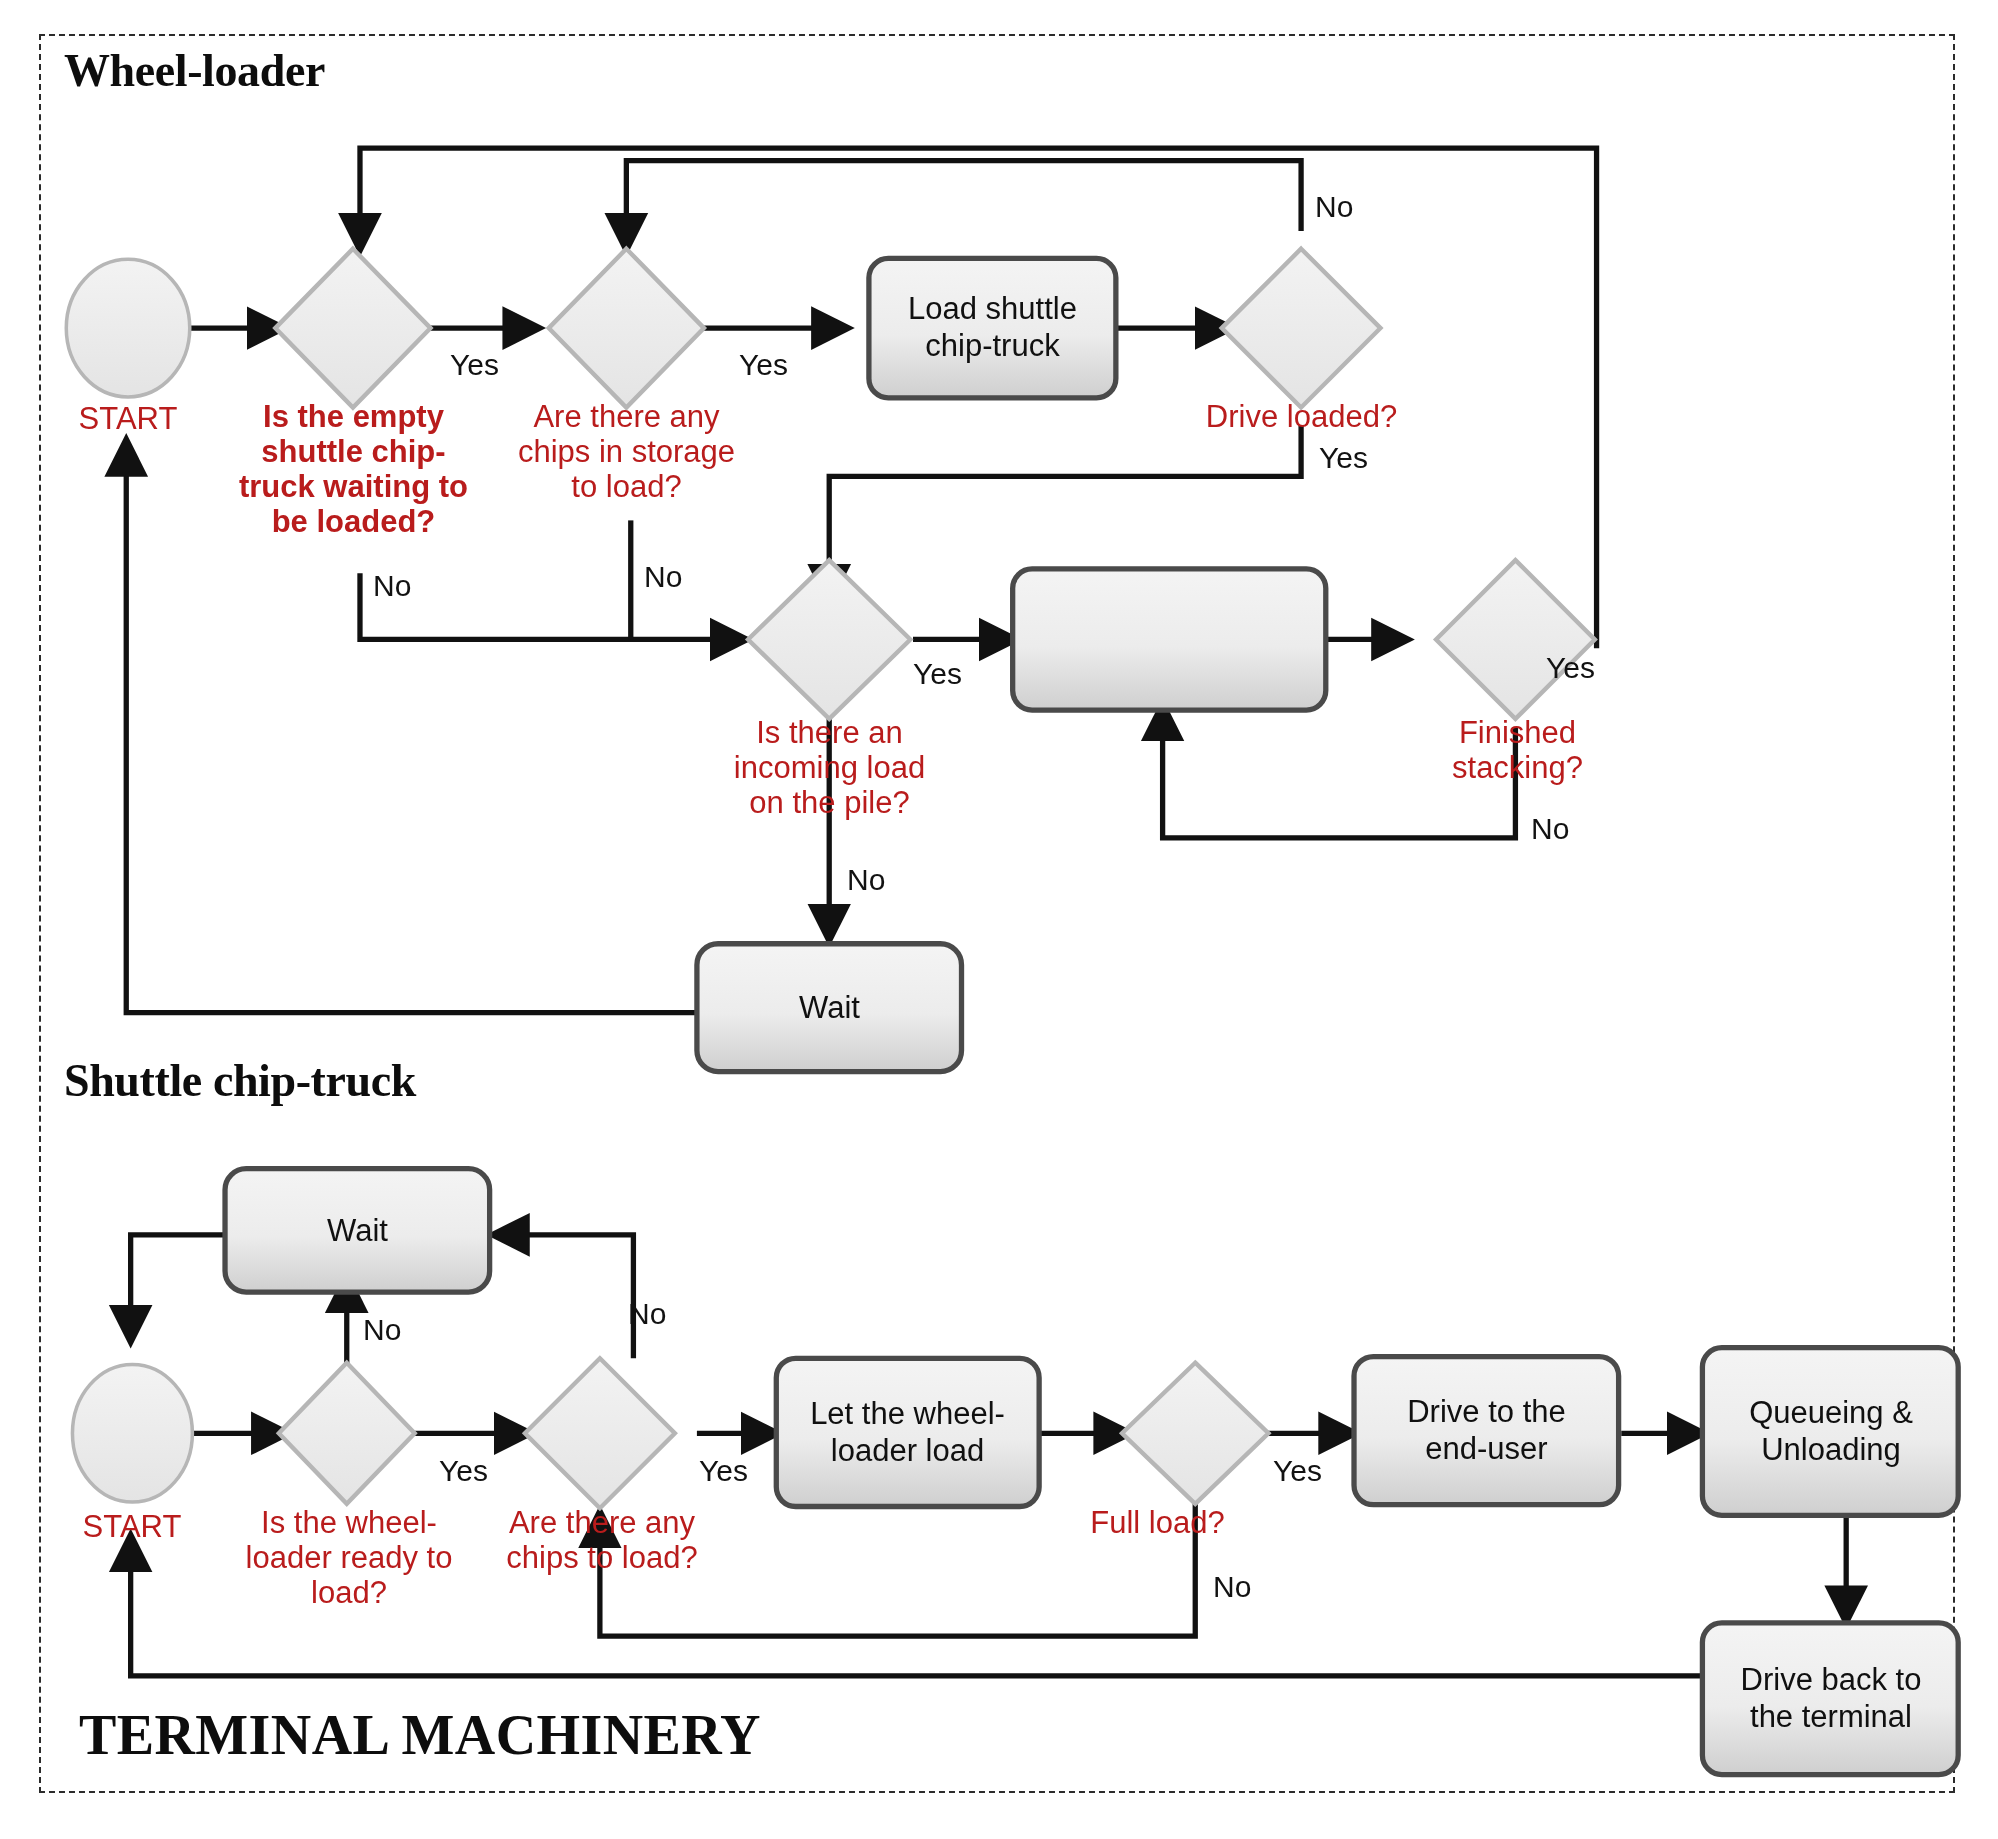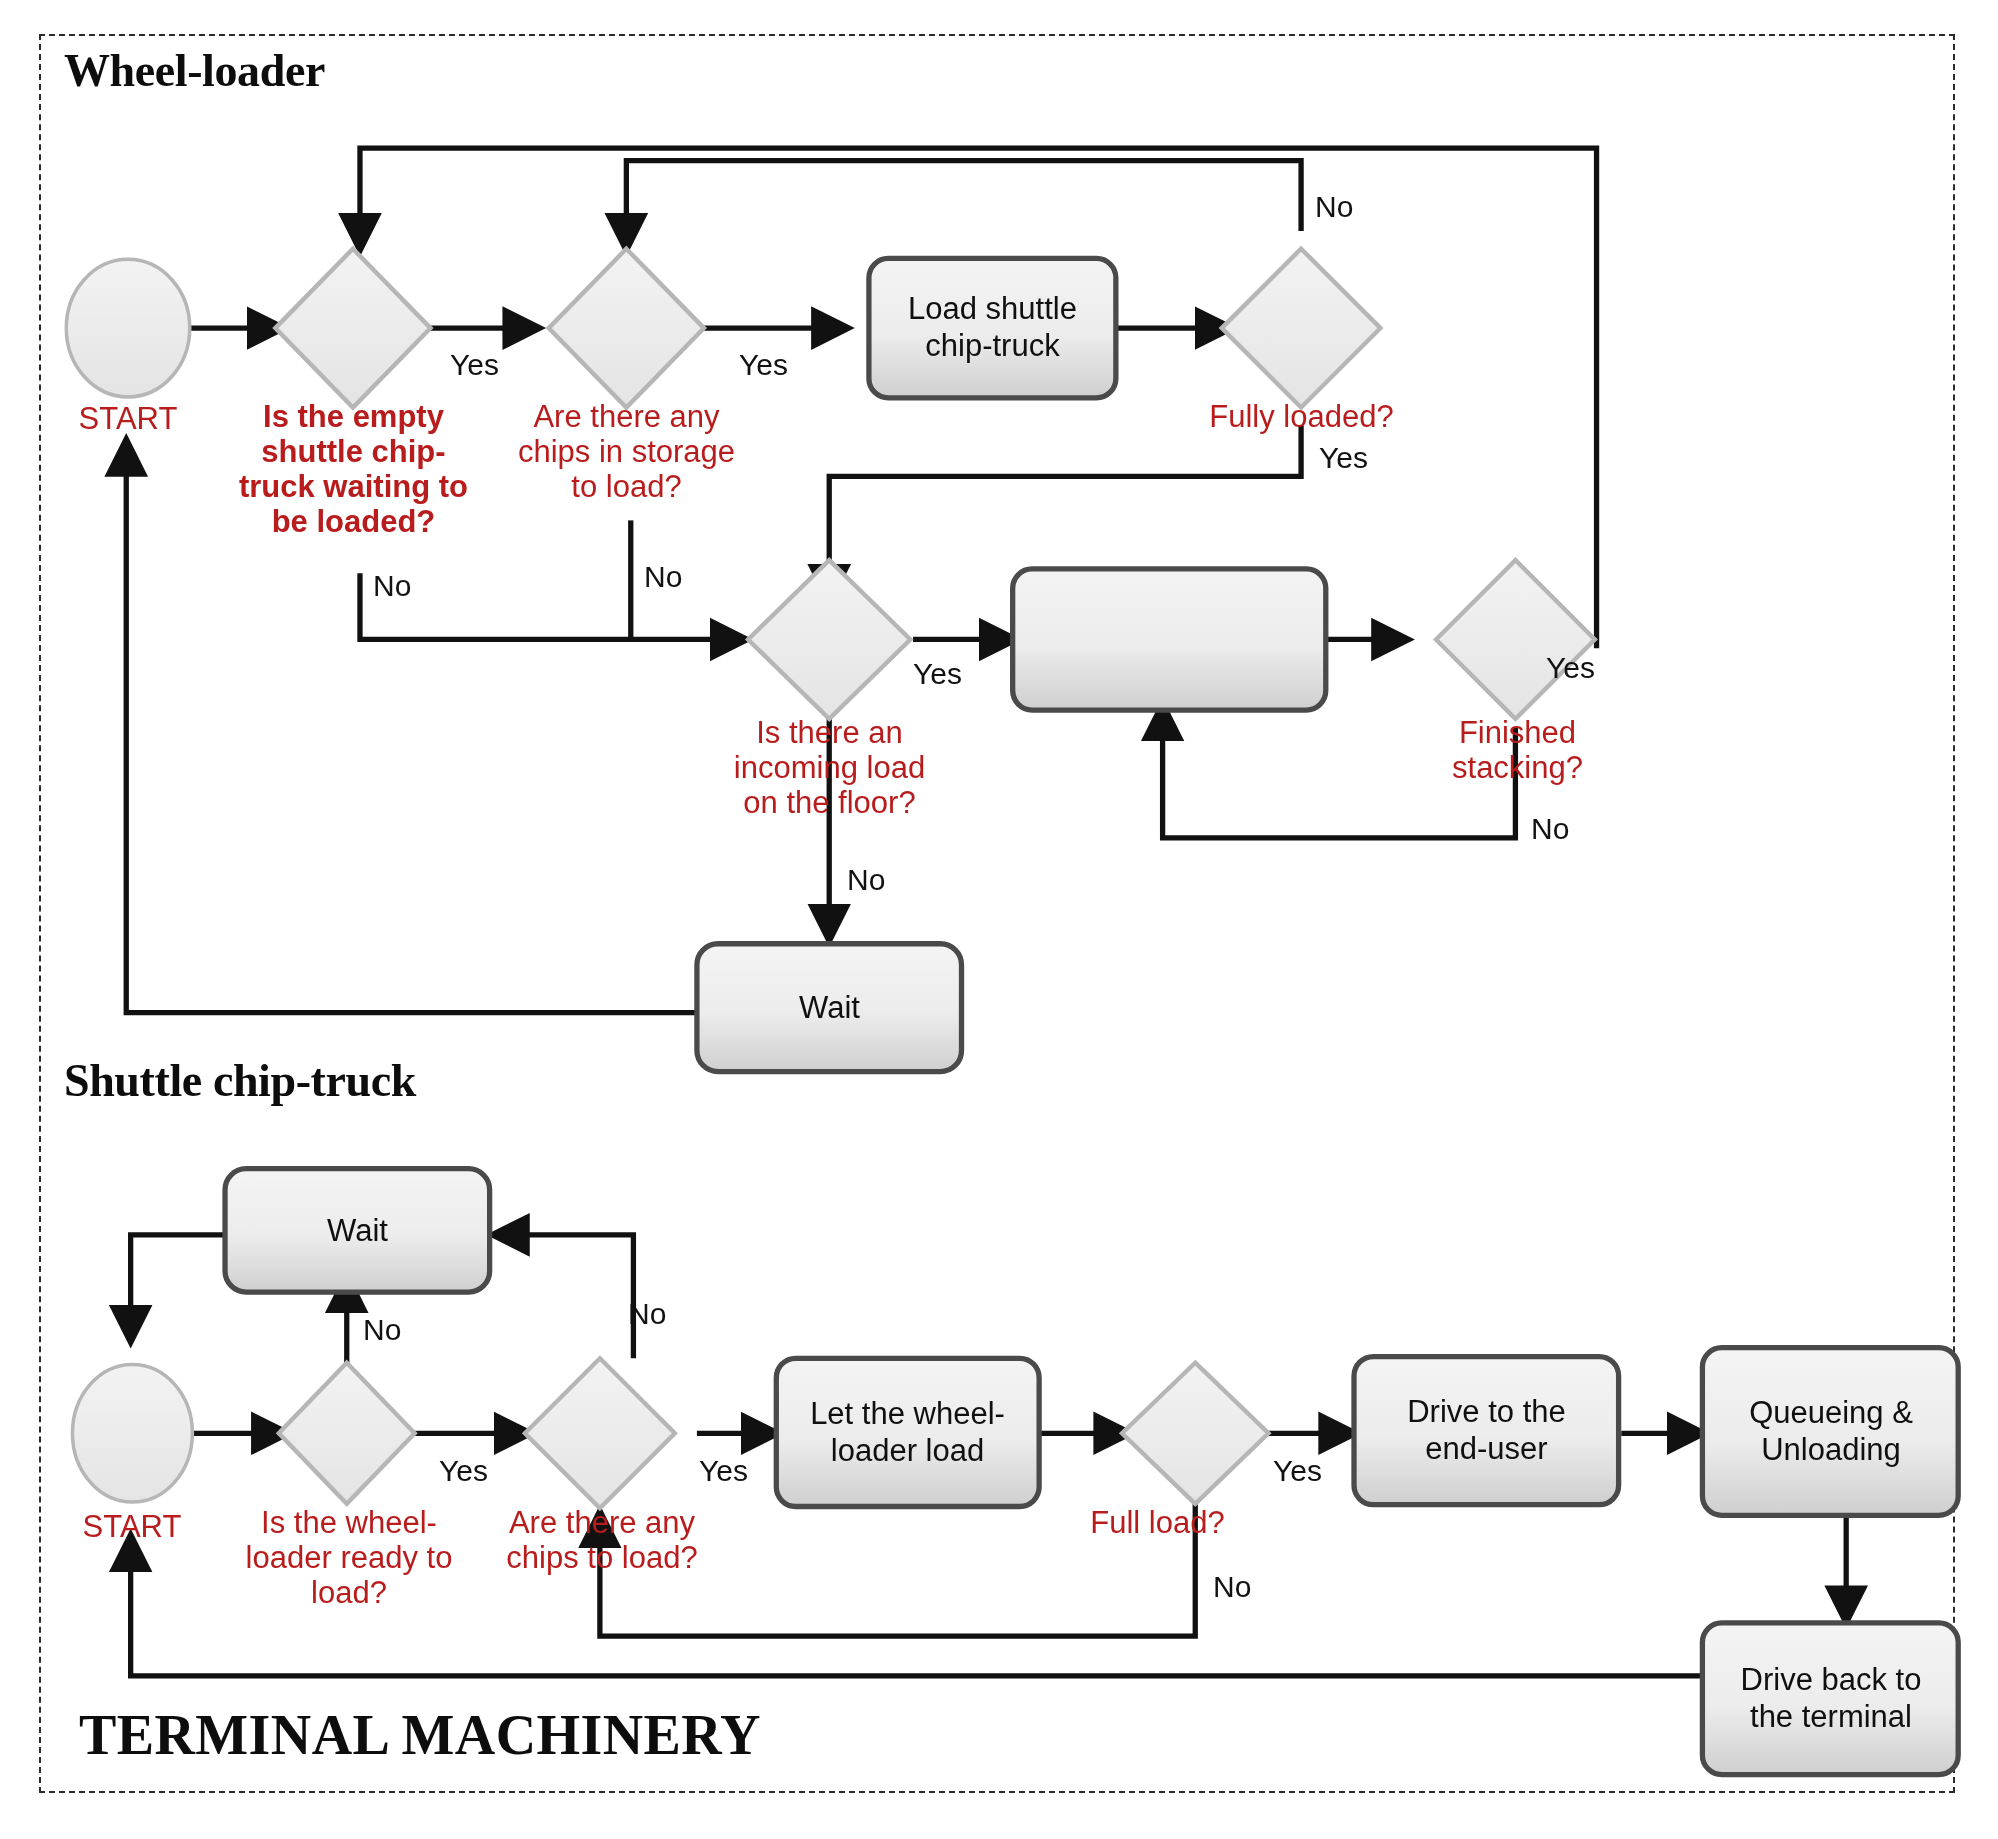--- a/index.html
+++ b/index.html
@@ -181,25 +181,25 @@
 truck waiting to
 be loaded?</div>
 
   <div class="node-label" style="left:494px; top:399px; width:265px;">Are there any
 chips in storage
 to load?</div>
 
   <div class="box-text" style="left:869px; top:258px; width:247px; height:139px;">Load shuttle
 chip-truck</div>
 
-  <div class="node-label" style="left:1169px; top:399px; width:265px;">Fully loaded?</div>
+  <div class="node-label" style="left:1169px; top:399px; width:265px;">Drive loaded?</div>
 
   <div class="node-label" style="left:697px; top:715px; width:265px;">Is there an
 incoming load
-on the floor?</div>
+on the pile?</div>
 
 
   <div class="node-label" style="left:1385px; top:715px; width:265px;">Finished
 stacking?</div>
 
   <div class="box-text" style="left:697px; top:944px; width:265px; height:128px;">Wait</div>
 
   <div class="edge-label" style="left:450px; top:348px;">Yes</div>
 
   <div class="edge-label" style="left:373px; top:569px;">No</div>

